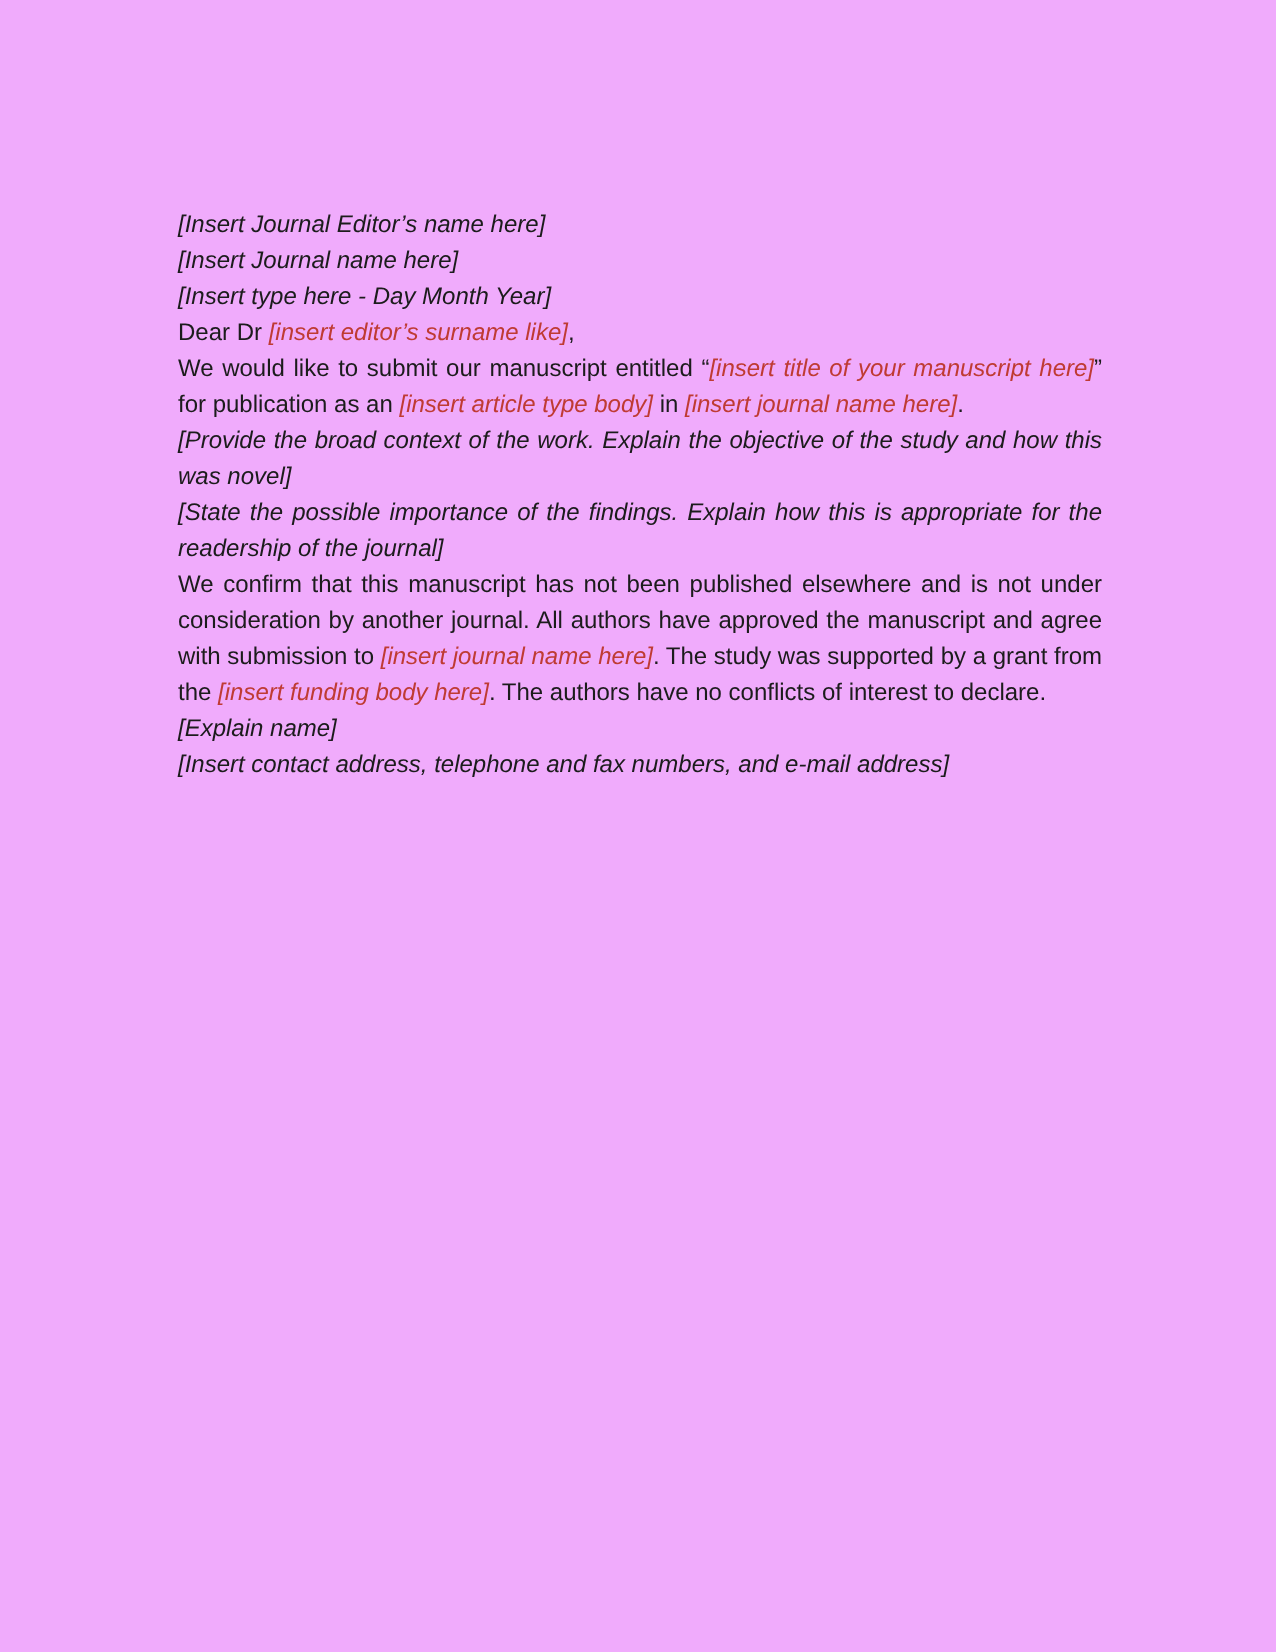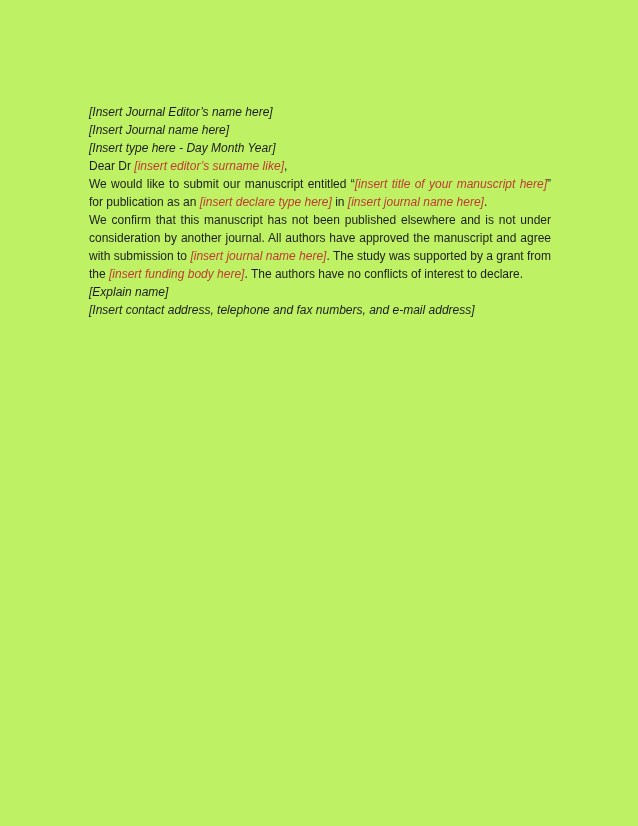--- a/index.html
+++ b/index.html
@@ -4,21 +4,21 @@
 <style>
   html, body {
     margin: 0;
     padding: 0;
     background: #ffffff;
   }
   .page {
     position: relative;
     width: 638px;
     height: 826px;
-    background: #bef264;
+    background: #f0abfc;
     overflow: hidden;
     font-family: "Liberation Sans", sans-serif;
   }
   .content {
     position: absolute;
     left: 89px;
     top: 103px;
     width: 462px;
   }
   .content p {
@@ -50,23 +50,25 @@
 
     <p class="red mb13">[Insert Journal Editor’s name here]</p>
 
 
     <p class="red mb37">[Insert Journal name here]</p>
 
     <p class="red mb38">[Insert type here - Day Month Year]</p>
 
     <p class="mb37"><span>Dear Dr </span><span class="red">[insert editor’s surname like]</span><span>,</span></p>
 
-    <p class="jus mb34"><span>We would like to submit our manuscript entitled “</span><span class="red">[insert title of your manuscript here]</span><span>” for publication as an </span><span class="red">[insert declare type here]</span><span> in </span><span class="red">[insert journal name here]</span><span>.</span></p>
+    <p class="jus mb34"><span>We would like to submit our manuscript entitled “</span><span class="red">[insert title of your manuscript here]</span><span>” for publication as an </span><span class="red">[insert article type body]</span><span> in </span><span class="red">[insert journal name here]</span><span>.</span></p>
 
+    <p class="red jus mb20">[Provide the broad context of the work. Explain the objective of the study and how this was novel]</p>
 
+    <p class="red jus mb31">[State the possible importance of the findings. Explain how this is appropriate for the readership of the journal]</p>
 
     <p class="jus mb28"><span>We confirm that this manuscript has not been published elsewhere and is not under consideration by another journal. All authors have approved the manuscript and agree with submission to </span><span class="red">[insert journal name here]</span><span>. The study was supported by a grant from the </span><span class="red">[insert funding body here]</span><span>. The authors have no conflicts of interest to declare.</span></p>
 
 
     <p class="red mb9">[Explain name]</p>
 
     <p class="red">[Insert contact address, telephone and fax numbers, and e-mail address]</p>
 
   </div>
 </div>

